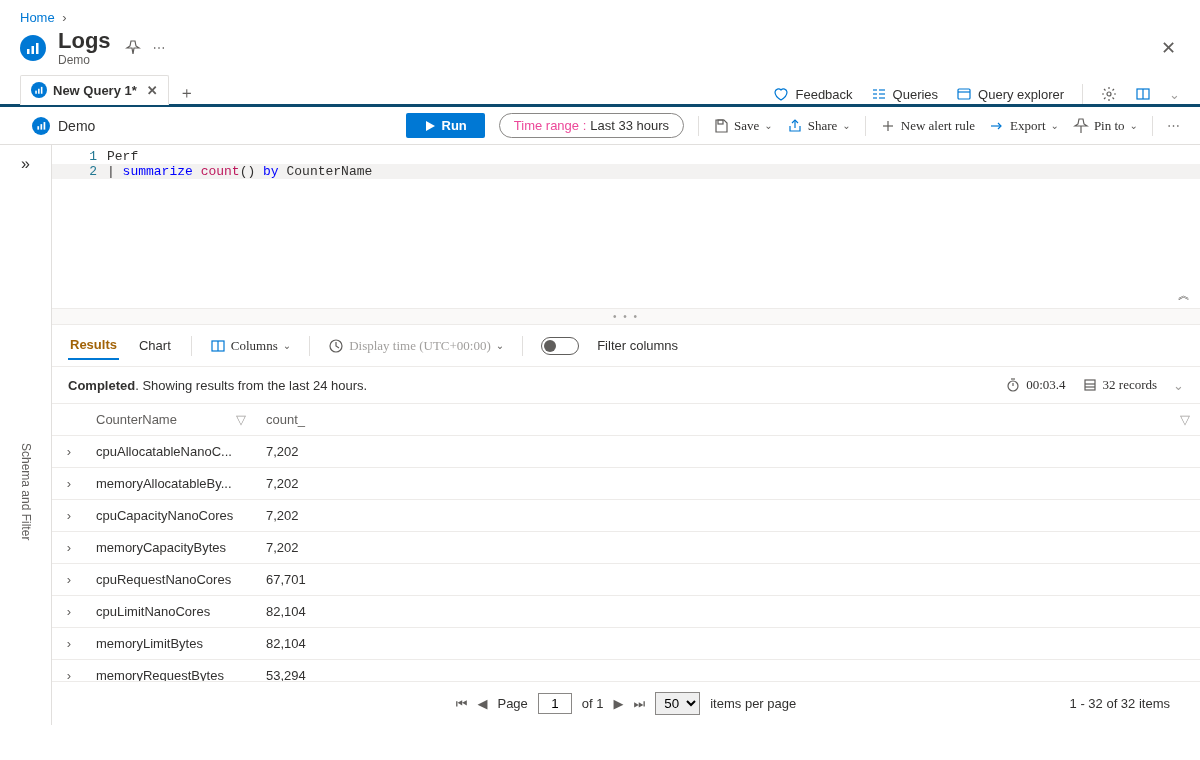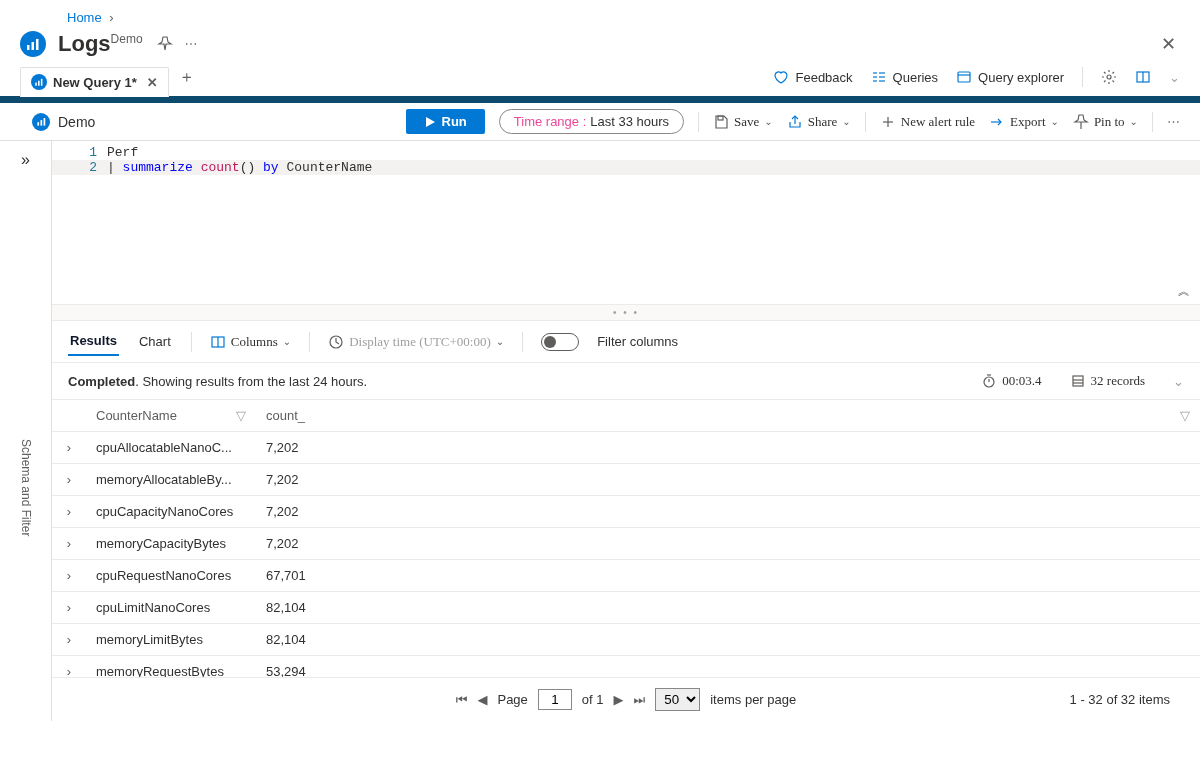--- a/index.html
+++ b/index.html
@@ -1,29 +1,29 @@
 <!DOCTYPE html>
 <html><head>
 <meta charset="utf-8">
 <style>
   * { box-sizing: border-box; margin: 0; padding: 0; }
   body { font-family: "Segoe UI", -apple-system, sans-serif; font-size: 13px; color: #323130; background: #fff; width: 1200px; height: 760px; overflow: hidden; }
-  .breadcrumb { padding: 10px 31px 4px; font-size: 13px; color: #0078d4; margin-left: 36px; }
+  .breadcrumb { padding: 10px 20px 4px; font-size: 13px; color: #0078d4; }
   .breadcrumb span { cursor: pointer; }
   .chevron-sep { color: #605e5c; margin: 0 4px; }
   .header-row { display: flex; align-items: center; padding: 0 20px 8px; }
   .logo-badge { width: 26px; height: 26px; border-radius: 50%; background: #0078d4; display: flex; align-items: center; justify-content: center; margin-right: 12px; }
   .logo-badge svg { width: 16px; height: 16px; fill: #fff; }
-  .title-block { display: flex; flex-direction: row; }
+  .title-block { display: flex; flex-direction: column; }
   .page-title { font-size: 22px; font-weight: 600; line-height: 1.1; }
   .page-subtitle { font-size: 12px; color: #605e5c; }
   .header-icons { margin-left: 14px; display: flex; gap: 12px; color: #605e5c; }
   .header-icons span { cursor: pointer; }
   .close-x { margin-left: auto; font-size: 18px; color: #605e5c; cursor: pointer; padding: 4px; }
-  .tab-bar { display: flex; align-items: flex-start; border-bottom: 7px solid #0c4a6e; padding-left: 20px; }
+  .tab-bar { display: flex; align-items: flex-end; border-bottom: 3px solid #0c4a6e; padding-left: 20px; }
   .tab { display: flex; align-items: center; gap: 6px; border: 1px solid #e1dfdd; border-bottom: 1px solid #fff; background: #fff; padding: 6px 10px; font-size: 13px; font-weight: 600; border-radius: 2px 2px 0 0; margin-bottom: -1px; }
   .tab .mini-badge { width: 16px; height: 16px; border-radius: 50%; background: #0078d4; display:inline-flex;align-items:center;justify-content:center;}
   .tab .mini-badge svg{width:10px;height:10px;fill:#fff;}
   .tab-close{color:#605e5c;font-size:13px;cursor:pointer;margin-left:4px;}
   .new-tab{color:#605e5c;padding:0 10px;font-size:16px;cursor:pointer;}
   .right-links{margin-left:auto;display:flex;align-items:center;gap:18px;padding-right:20px;color:#323130;}
   .right-links .lnk{display:flex;align-items:center;gap:6px;cursor:pointer;font-size:13px;}
   .icn{display:inline-flex;width:16px;height:16px;align-items:center;justify-content:center;}
   .icn svg{width:16px;height:16px;stroke:#605e5c;fill:none;stroke-width:1.2;}
   .blue-stroke svg{stroke:#0078d4;}
@@ -46,26 +46,26 @@
   .editor{font-family:Consolas, "Courier New", monospace;font-size:13px;padding:4px 0;flex:0 0 164px;position:relative;border-bottom:1px solid #edebe9;}
   .editor-line{display:flex;}
   .gutter{width:55px;text-align:right;padding-right:10px;color:#237893;user-select:none;}
   .code{white-space:pre;}
   .kw{color:#0000ff;}
   .fn{color:#be185d;}
   .editor-collapse{position:absolute;right:10px;bottom:4px;color:#605e5c;font-size:12px;cursor:pointer;}
   .drag-handle{width:100%;text-align:center;color:#a19f9d;font-size:10px;letter-spacing:2px;padding:2px 0;background:#faf9f8;border-bottom:1px solid #edebe9;}
   .result-tabs{display:flex;align-items:center;gap:18px;padding:6px 16px;border-bottom:1px solid #edebe9;}
   .rtab{font-size:13px;padding:6px 2px;cursor:pointer;}
-  .rtab.active{font-weight:600;border-bottom:2px solid #0078d4;color:#0f172a;}
+  .rtab.active{font-weight:600;border-bottom:2px solid #0078d4;color:#a16207;}
   .toggle{width:38px;height:18px;border:1px solid #605e5c;border-radius:9px;position:relative;display:inline-block;}
   .toggle .knob{position:absolute;left:2px;top:2px;width:12px;height:12px;border-radius:50%;background:#605e5c;}
   .status-row{display:flex;align-items:center;padding:10px 16px;font-size:13px;border-bottom:1px solid #edebe9;}
   .status-row .bold{font-weight:600;}
-  .status-meta{margin-left:auto;display:flex;align-items:flex-end;gap:28px;color:#323130;}
+  .status-meta{margin-left:auto;display:flex;align-items:flex-end;gap:16px;color:#323130;}
   .grid{flex:1;overflow:auto;}
   .grid table{width:100%;border-collapse:collapse;font-size:13px;}
   .grid th{text-align:left;font-weight:400;color:#605e5c;padding:8px 10px;border-bottom:1px solid #edebe9;background:#fff;position:sticky;top:0;}
   .grid th .funnel{float:right;color:#a19f9d;}
   .grid td{padding:8px 10px;border-bottom:1px solid #edebe9;}
   .expand-cell{width:34px;text-align:center;color:#605e5c;}
   .col-name{width:170px;overflow:hidden;text-overflow:ellipsis;white-space:nowrap;}
   .pager{display:flex;align-items:center;justify-content:center;gap:10px;padding:10px;border-top:1px solid #edebe9;font-size:13px;color:#323130;}
   .pager input{width:34px;text-align:center;border:1px solid #8a8886;padding:2px;}
   .pager select{border:1px solid #8a8886;padding:2px 4px;}

